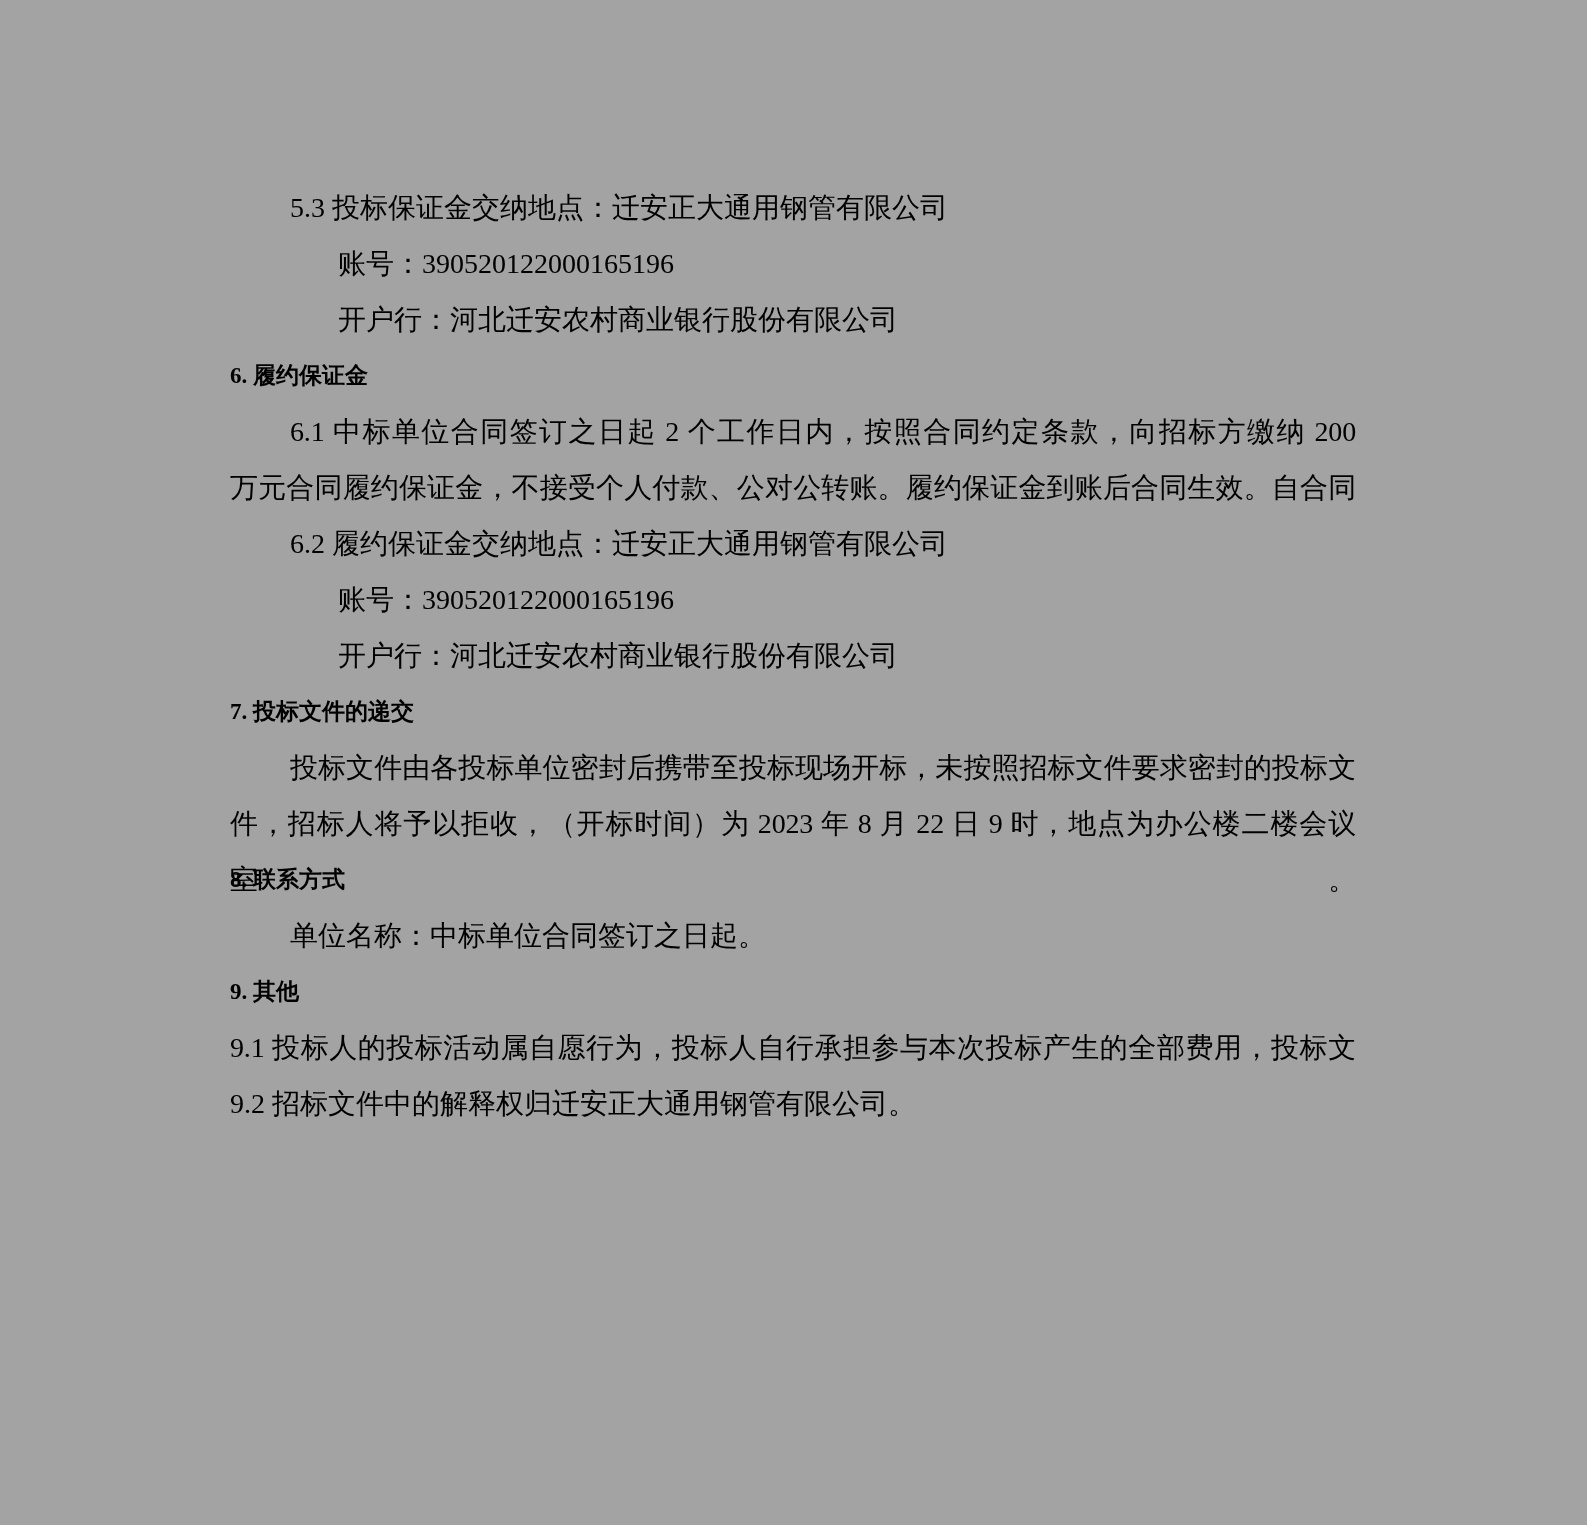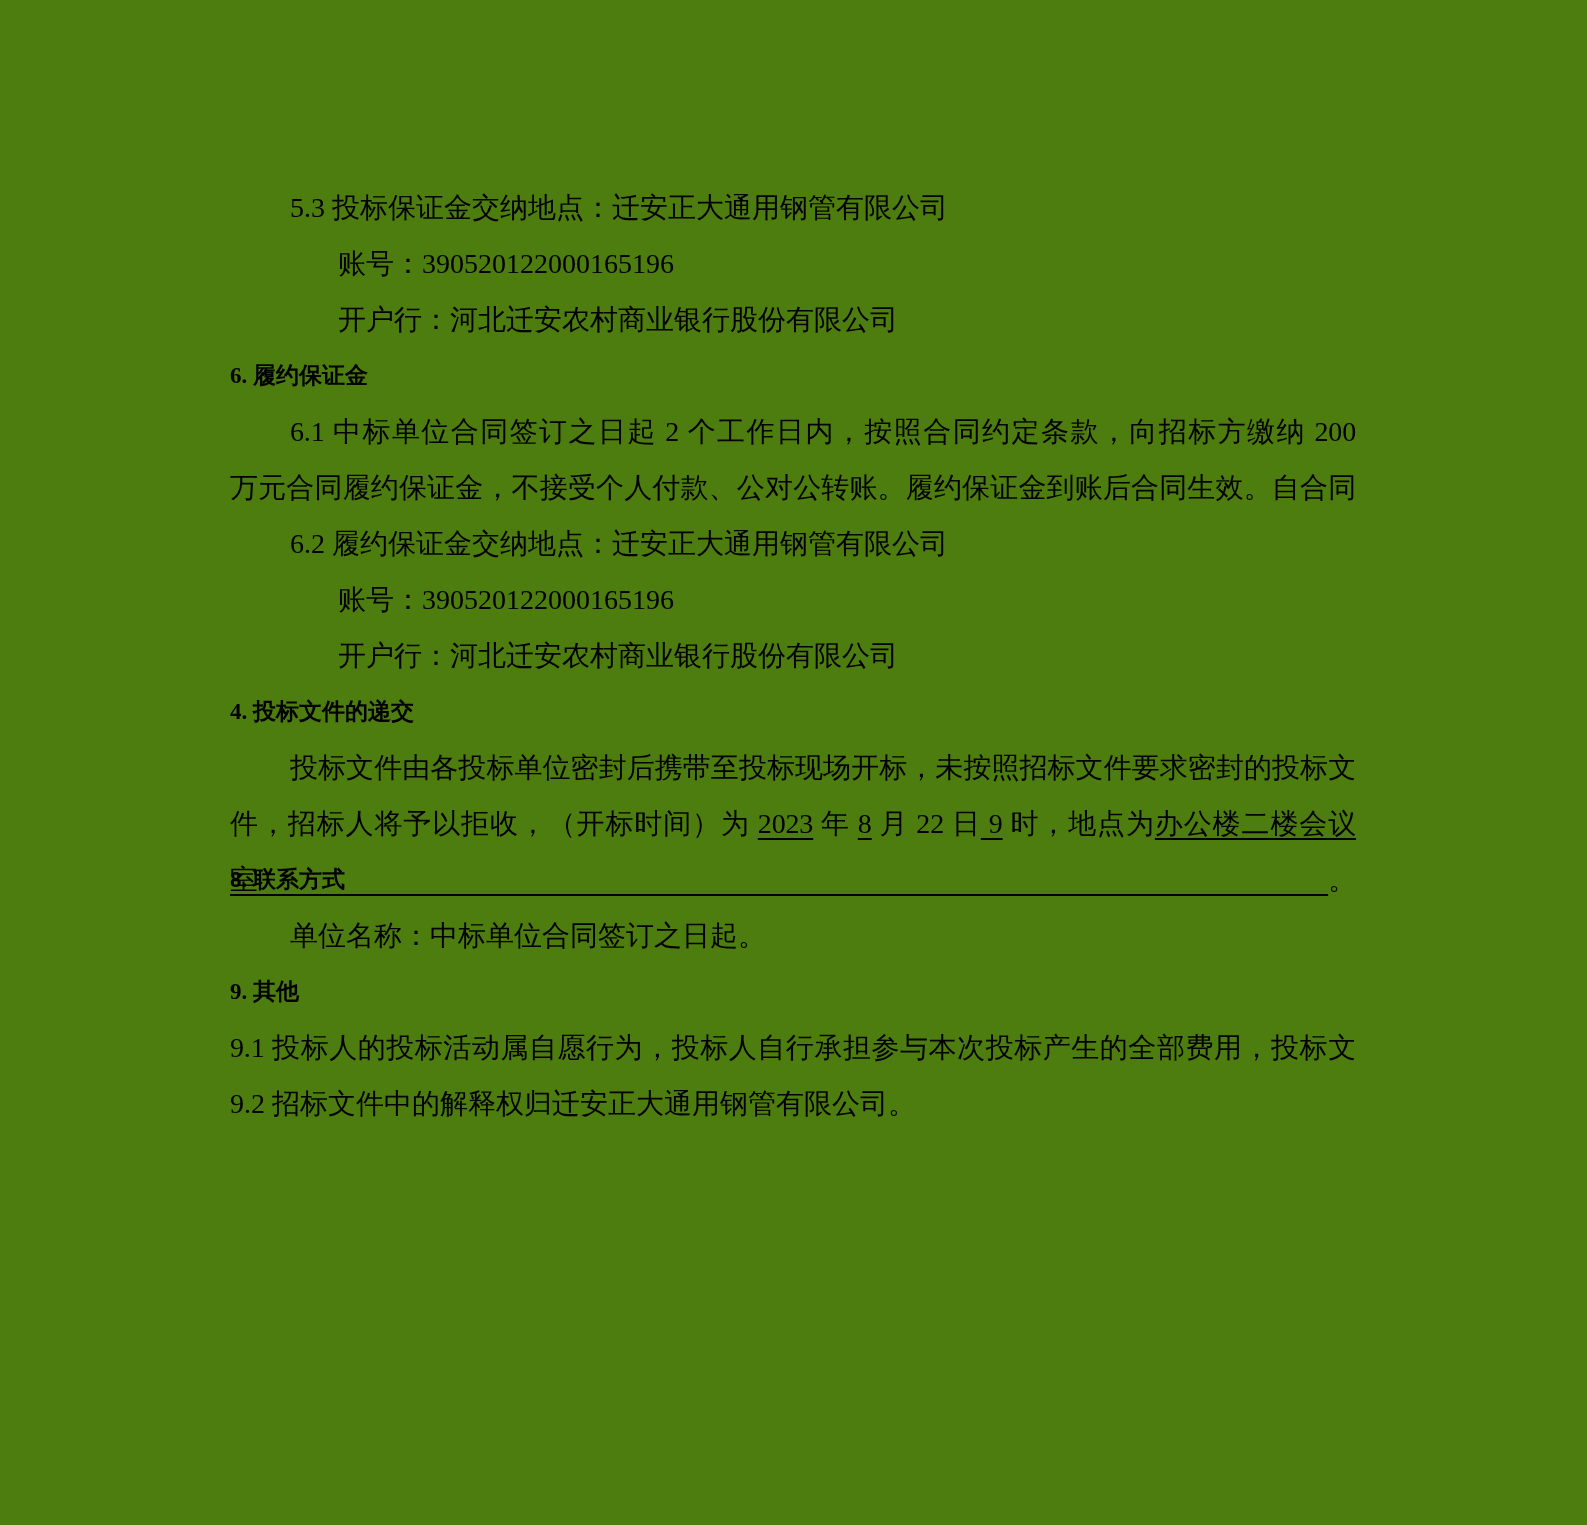--- a/index.html
+++ b/index.html
@@ -4,21 +4,21 @@
 <style>
   html, body {
     margin: 0;
     padding: 0;
     background: #ffffff;
   }
   .page {
     position: relative;
     width: 1587px;
     height: 1525px;
-    background: #4d7c0f;
+    background: #a3a3a3;
     color: #000000;
     font-family: "Liberation Serif", "DejaVu Serif", serif;
     overflow: hidden;
   }
   .content {
     position: absolute;
     left: 230px;
     top: 180px;
     width: 1126px;
   }
@@ -36,40 +36,39 @@
     letter-spacing: -0.15px;
   }
   .line.heading {
     font-weight: bold;
     font-size: 23px;
     white-space: pre;
   }
   .ind2 { padding-left: 60px; }
   .ind4 { padding-left: 108px; }
   .u {
-    text-decoration: underline;
     text-underline-offset: 5px;
     text-decoration-thickness: 2px;
   }
 </style>
 </head>
 <body>
 
 <div class="page">
   <div class="content">
       <div class="line ind2">5.3 投标保证金交纳地点：迁安正大通用钢管有限公司</div>
       <div class="line ind4">账号：390520122000165196</div>
       <div class="line ind4">开户行：河北迁安农村商业银行股份有限公司</div>
       <div class="line heading">6. 履约保证金</div>
       <div class="line fill ind2">6.1 中标单位合同签订之日起 2 个工作日内，按照合同约定条款，向招标方缴纳 200</div>
       <div class="line fill">万元合同履约保证金，不接受个人付款、公对公转账。履约保证金到账后合同生效。自合同</div>
       <div class="line ind2">6.2 履约保证金交纳地点：迁安正大通用钢管有限公司</div>
       <div class="line ind4">账号：390520122000165196</div>
       <div class="line ind4">开户行：河北迁安农村商业银行股份有限公司</div>
-      <div class="line heading">4. 投标文件的递交</div>
+      <div class="line heading">7. 投标文件的递交</div>
       <div class="line fill ind2">投标文件由各投标单位密封后携带至投标现场开标，未按照招标文件要求密封的投标文</div>
       <div class="line fill"><span class="">件，招标人将予以拒收，（开标时间）为 </span><span class="u">2023</span><span class=""> 年 </span><span class="u">8</span><span class=""> 月 22 日</span><span class="u"> 9</span><span class=""> 时，地点为</span><span class="u">办公楼二楼会议室</span><span class="">。</span></div>
       <div class="line heading">8. 联系方式</div>
       <div class="line ind2">单位名称：中标单位合同签订之日起。</div>
       <div class="line heading">9. 其他</div>
       <div class="line fill">9.1 投标人的投标活动属自愿行为，投标人自行承担参与本次投标产生的全部费用，投标文</div>
       <div class="line">9.2 招标文件中的解释权归迁安正大通用钢管有限公司。</div>
     </div>
 </div>
 

